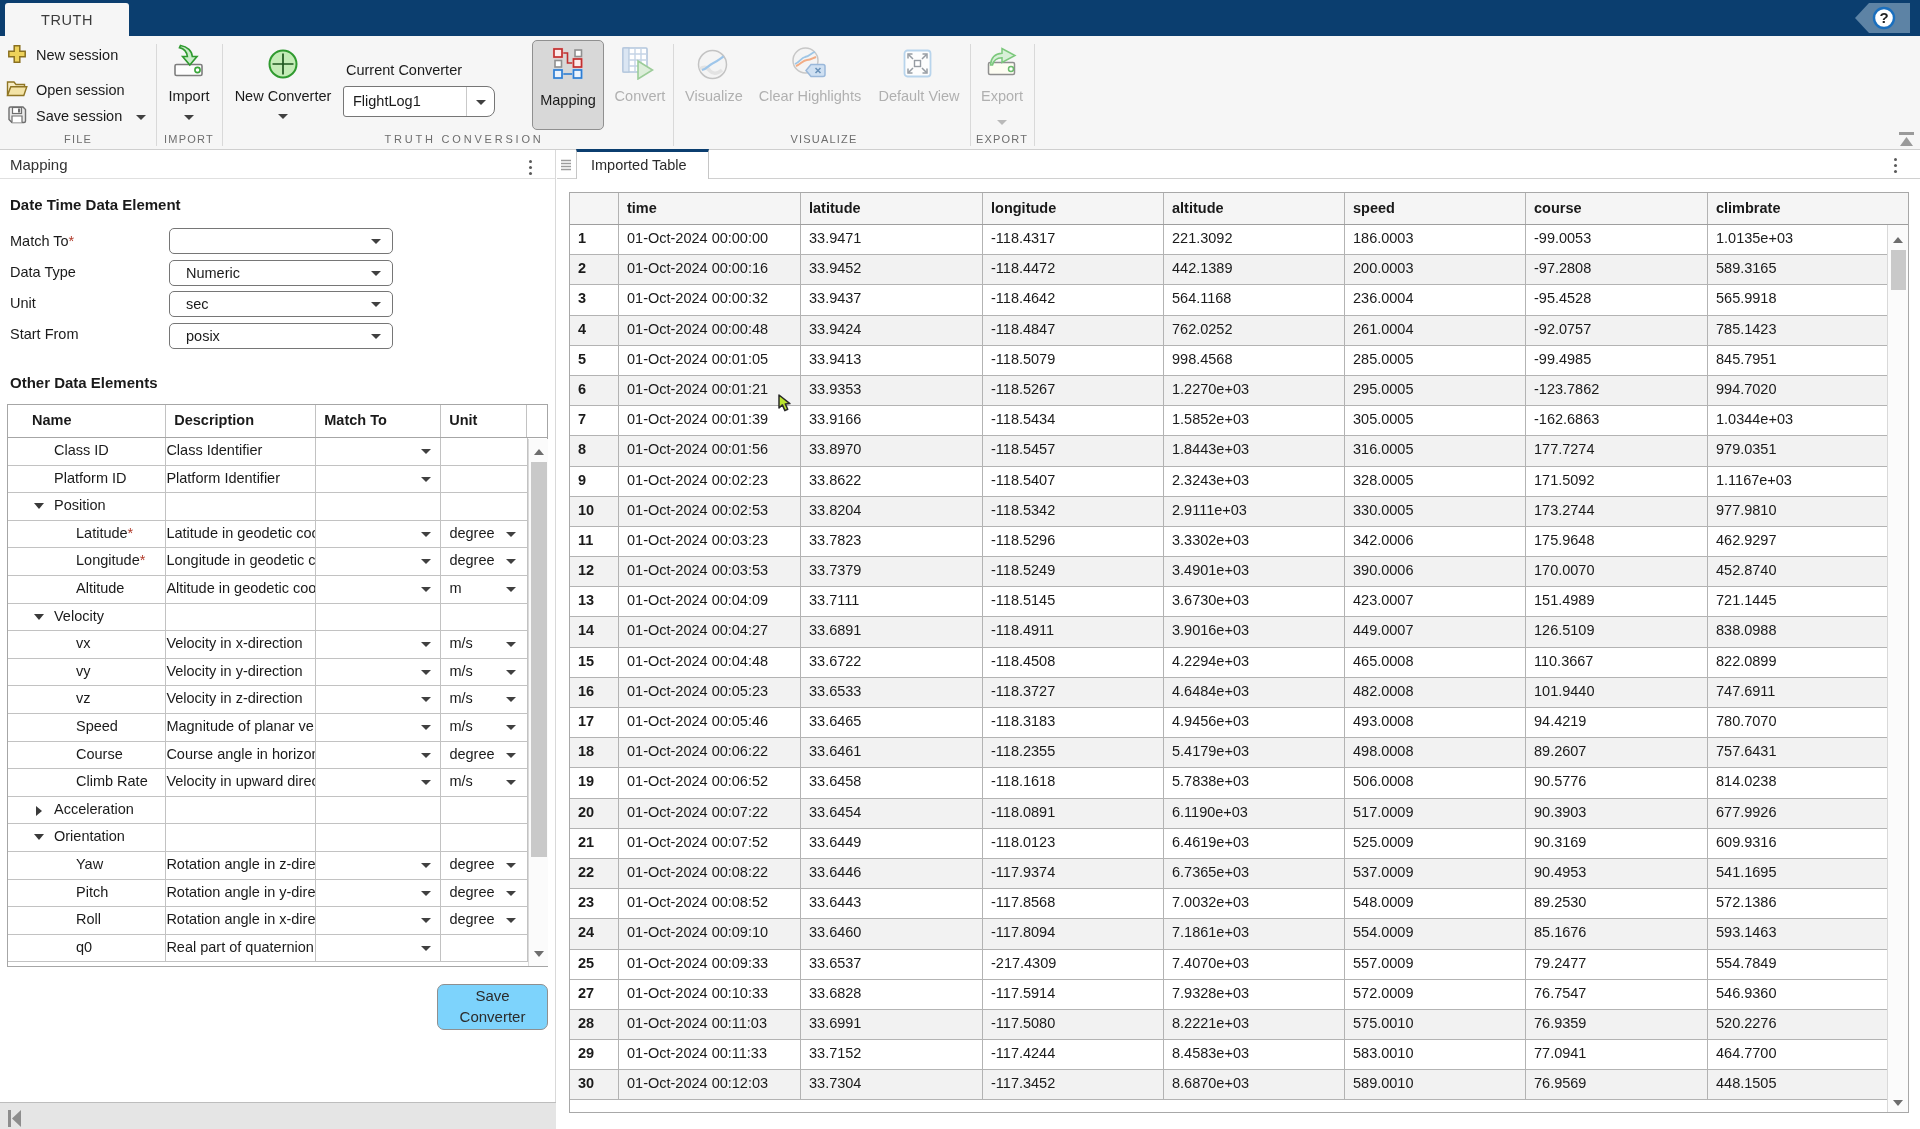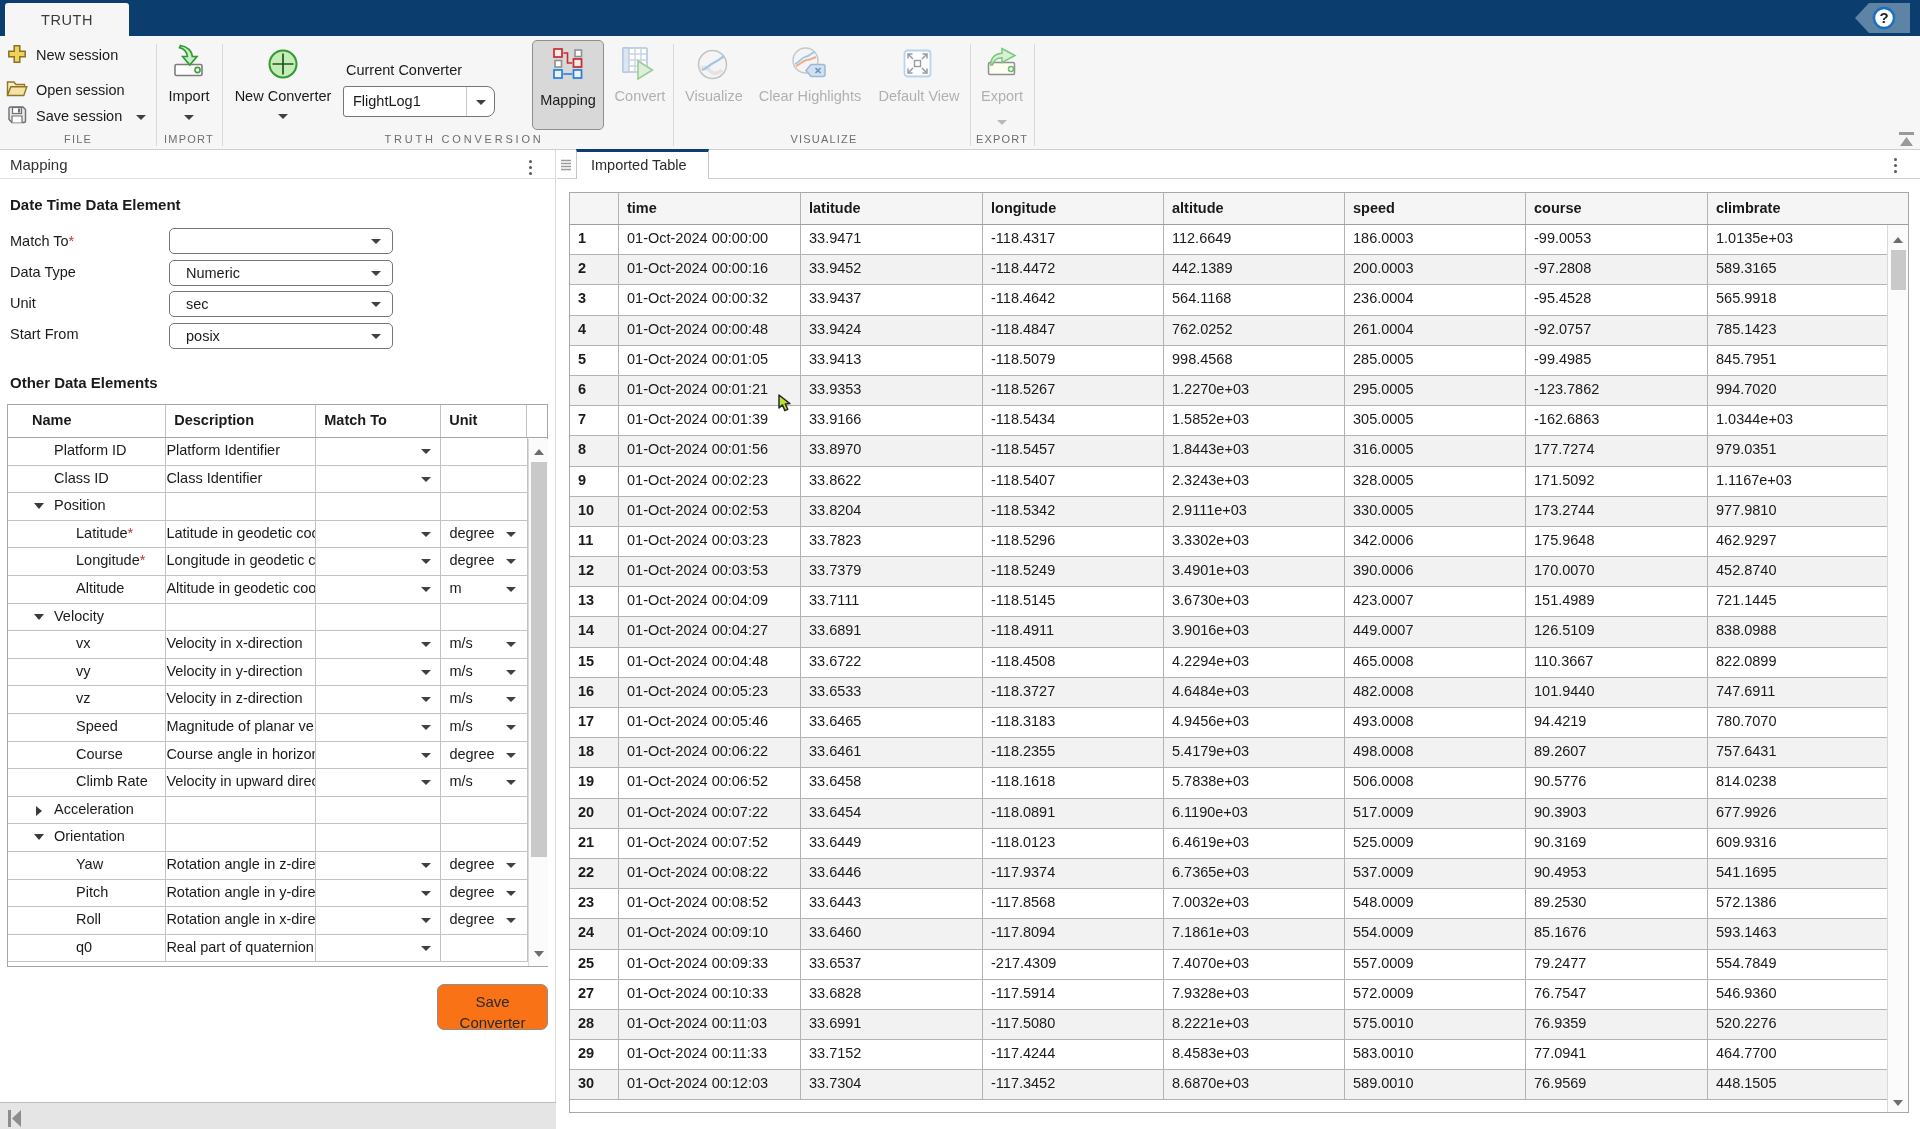--- a/index.html
+++ b/index.html
@@ -53,23 +53,23 @@
 .tri-r { position:absolute; top:9px; width:0; height:0;
   border-top:5px solid transparent; border-bottom:5px solid transparent; border-left:6px solid #3a3a3a; }
 .c3 .darr { right:9px; top:11px; }
 .c4 .darr { right:11px; top:11px; }
 .c4 .ut { padding-left:8px; }
 
 .sb-tri-up { width:0; height:0; border-left:5px solid transparent; border-right:5px solid transparent;
   border-bottom:6px solid #6d6d6d; }
 .sb-tri-dn { width:0; height:0; border-left:5px solid transparent; border-right:5px solid transparent;
   border-top:6px solid #6d6d6d; }
-#savebtn { position:absolute; left:437px; top:834px; width:111px; height:46px; background:#f97316;
+#savebtn { position:absolute; left:437px; top:834px; width:111px; height:46px; background:#7dd3fc;
   border:1px solid #8f8f8f; border-radius:7px; text-align:center; font-size:15px; color:#2b2b2b;
-  line-height:21px; padding-top:6px; }
+  line-height:21px; padding-top:0; }
 #lstatus { position:absolute; left:0; top:952px; width:556px; height:27px; background:#e5e5e5;
   border-top:1px solid #bdbdbd; }
 
 #rightpanel { position:absolute; left:557px; top:150px; width:1363px; height:979px; background:#fff;text-decoration:underline; }
 #rtabbar { position:absolute; left:0; top:0; width:1363px; height:29px; border-bottom:1px solid #d0d0d0; }
 #rtab { position:absolute; left:19px; top:-1px; width:133px; height:30px; background:#fff;
   border-top:3px solid #0b3e6f; border-left:1px solid #c6c6c6; border-right:1px solid #c6c6c6;
   font-size:14.5px; color:#2b2b2b; padding:5px 0 0 14px; }
 
 #rtable { position:absolute; left:12px; top:42px; width:1340px; height:921px;
@@ -227,31 +227,31 @@
  <h3 class="sec" style="top:224px">Other Data Elements</h3>
  <div id="ltable">
   <div class="lth">
         <div class="c1" style="padding-left:8px">Name</div>
         <div class="c2">Description</div>
         <div class="c3">Match To</div>
         <div class="c4">Unit</div>
         <div class="c5"></div>
       </div>
   <div class="lrow">
+        <div class="c1" style="position:relative"><span class="g">Class ID</span></div>
+        <div class="c2">Class Identifier</div>
+        <div class="c3">
+          <div class="darr"></div>
+        </div>
+        <div class="c4"></div>
+        <div class="c5"></div>
+      </div>
+  <div class="lrow">
         <div class="c1" style="position:relative"><span class="g">Platform ID</span></div>
         <div class="c2">Platform Identifier</div>
-        <div class="c3">
-          <div class="darr"></div>
-        </div>
-        <div class="c4"></div>
-        <div class="c5"></div>
-      </div>
-  <div class="lrow">
-        <div class="c1" style="position:relative"><span class="g">Class ID</span></div>
-        <div class="c2">Class Identifier</div>
         <div class="c3">
           <div class="darr"></div>
         </div>
         <div class="c4"></div>
         <div class="c5"></div>
       </div>
   <div class="lrow">
         <div class="c1" style="position:relative"><div class="tri-d" style="left:10px"></div><span class="g">Position</span></div>
         <div class="c2"></div>
         <div class="c3"></div>
@@ -425,21 +425,21 @@
         <div class="r4">altitude</div>
         <div class="r5">speed</div>
         <div class="r6">course</div>
         <div class="r7">climbrate</div>
       </div>
   <div class="rrow">
         <div class="r0">1</div>
         <div class="rc">01-Oct-2024 00:00:00</div>
         <div class="r2">33.9471</div>
         <div class="r3">-118.4317</div>
-        <div class="r4">112.6649</div>
+        <div class="r4">221.3092</div>
         <div class="r5">186.0003</div>
         <div class="r6">-99.0053</div>
         <div class="r7">1.0135e+03</div>
       </div>
   <div class="rrow alt">
         <div class="r0">2</div>
         <div class="rc">01-Oct-2024 00:00:16</div>
         <div class="r2">33.9452</div>
         <div class="r3">-118.4472</div>
         <div class="r4">442.1389</div>

